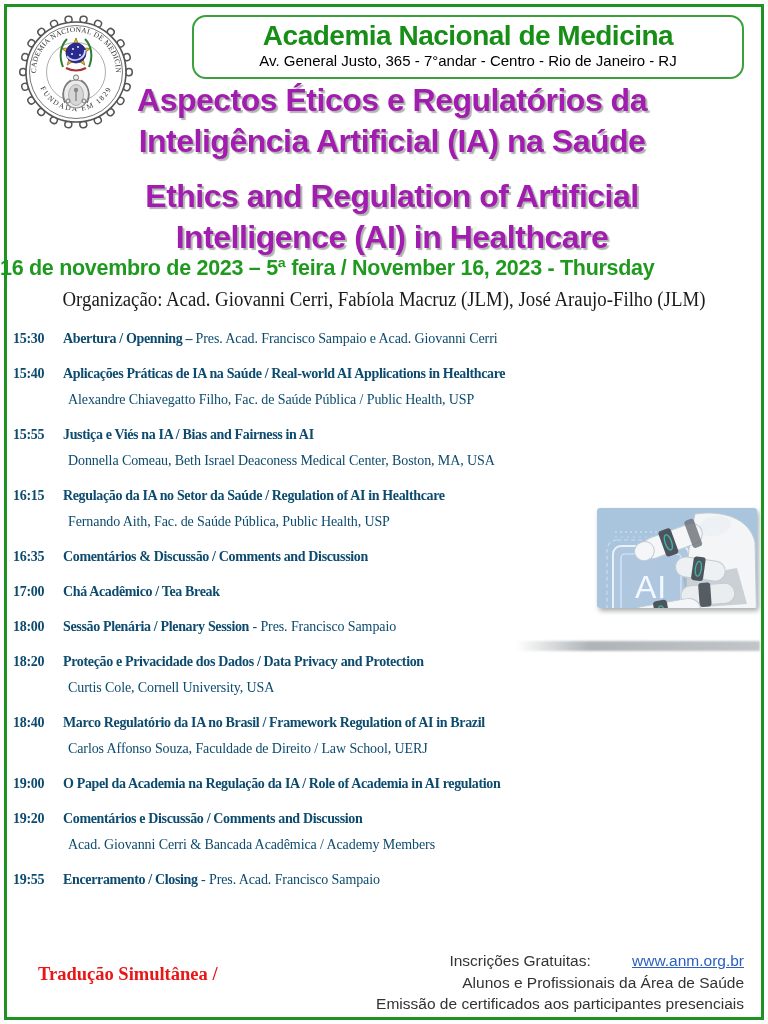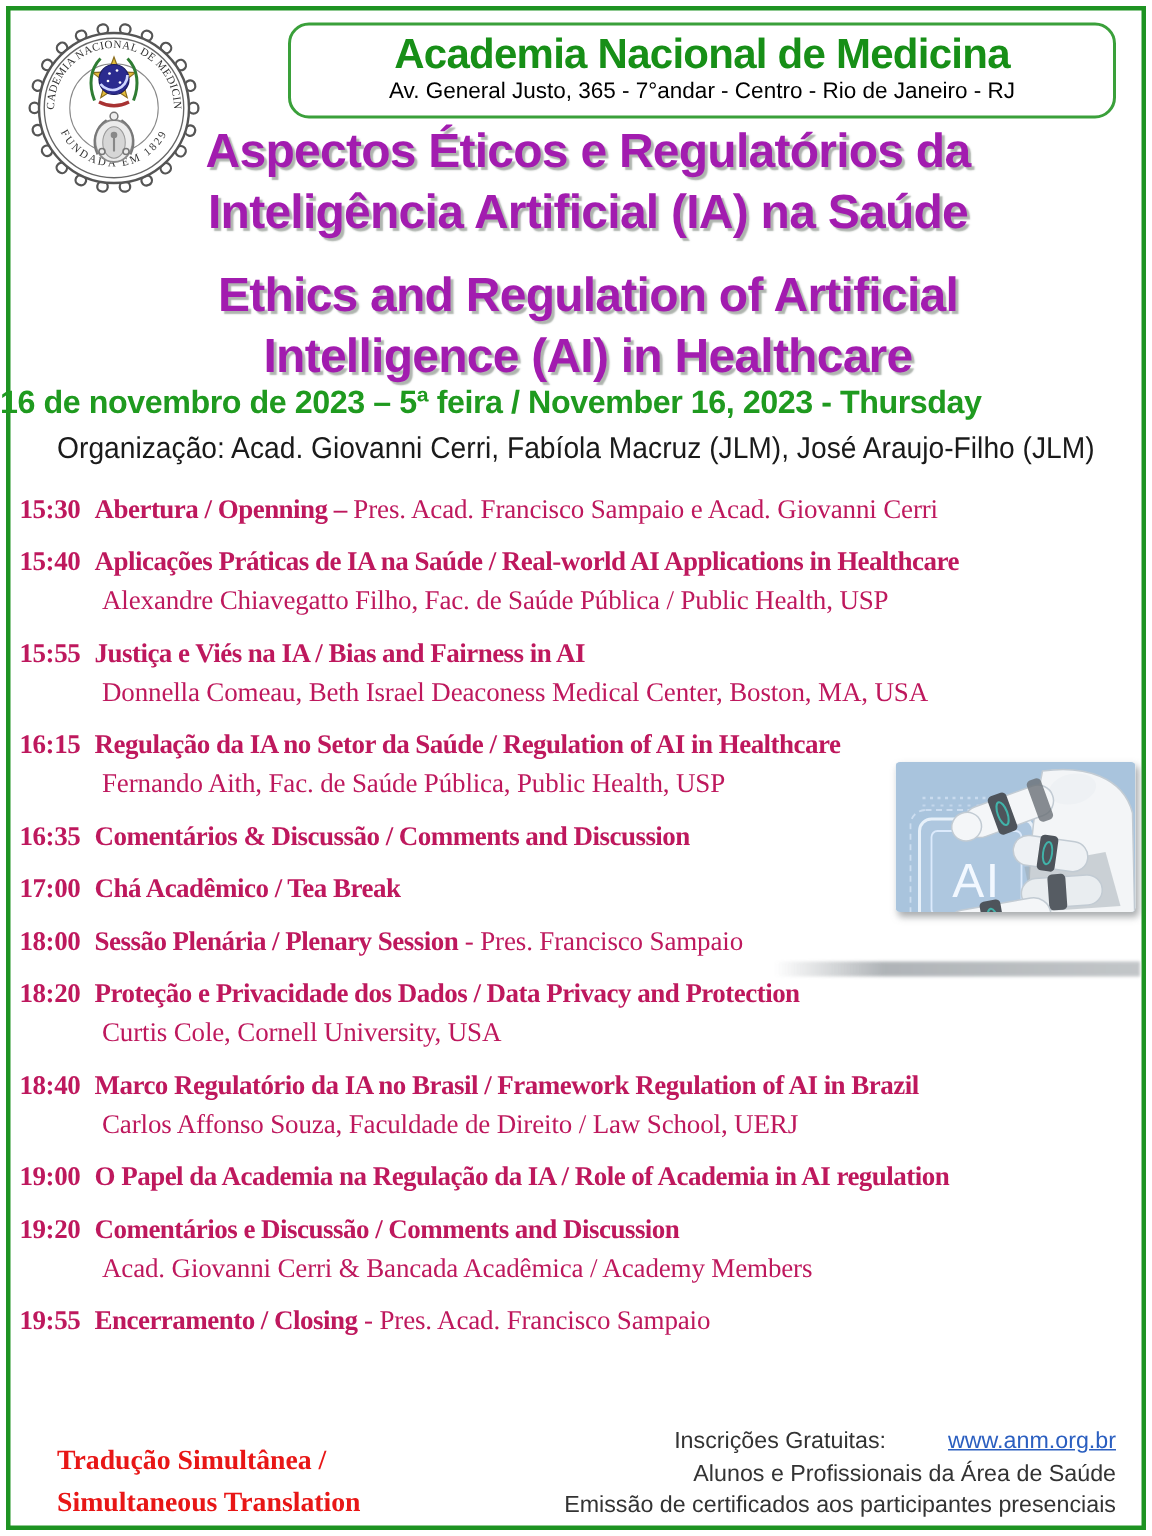--- a/index.html
+++ b/index.html
@@ -15,26 +15,26 @@
   .header-address{font-size:15px;color:#000000;margin-top:0px;}
 
   
   .big-title{position:absolute;left:24px;right:8px;text-align:center;font-weight:bold;
              font-size:32px;line-height:41px;color:#a21caf;
              text-shadow:2px 2px 1px rgba(130,140,130,0.65);letter-spacing:-0.5px;}
   .title-pt{top:80px;}
   .title-en{top:176px;}
   .event-date{position:absolute;left:0;right:0;top:256px;
               font-size:21.5px;font-weight:bold;color:#1f9a1f;letter-spacing:-0.3px;}
-  .org-line{position:absolute;left:0;right:0;top:288px;text-align:center;font-size:20px;color:#1a1a1a;}
+  .org-line{position:absolute;left:0;right:0;top:288px;text-align:center;font-size:20px;color:#1a1a1a;font-family:Liberation Serif, serif;}
   .org-line span{display:inline-block;transform:scaleX(0.94);transform-origin:center;}
 
   
   .schedule{position:absolute;left:13px;right:4px;top:326px;
-            font-family:"Liberation Serif",serif;font-size:18px;color:#be185d;}
+            font-family:"Liberation Serif",serif;font-size:14px;color:#0c4a6e;}
   .item{display:flex;margin-bottom:9px;}
   .time{flex:none;width:50px;font-weight:bold;line-height:26px;letter-spacing:-0.3px;}
   .content{flex:1;overflow:hidden;}
   .tline{white-space:nowrap;line-height:26px;}
   .ttl{font-weight:bold;letter-spacing:-0.35px;text-align:center;}
   .sfx{font-weight:normal;letter-spacing:-0.1px;}
   .speaker{line-height:26px;padding-left:5px;white-space:nowrap;letter-spacing:-0.1px;}
   .speaker:empty{display:none;}
 
   
@@ -252,21 +252,20 @@
         <rect x="58" y="91" width="14" height="28" rx="3" fill="#4e545b"></rect>
         <ellipse cx="65" cy="105" rx="3.4" ry="8.5" fill="none" stroke="#41b3a9" stroke-width="1.4"></ellipse>
       </g>
       <ellipse cx="100" cy="126" rx="44" ry="5" fill="#7e8890" opacity="0.35"></ellipse>
     </svg>
   </div>
   <div class="shadow-strip"></div>
 
   <div class="footer-left">
     <div>Tradução Simultânea /</div>
-    <div>Simultaneous Translation</div>
   </div>
 
   <div class="footer-right">
     <div><span>Inscrições Gratuitas: </span><a href="#">www.anm.org.br</a></div>
     <div>Alunos e Profissionais da Área de Saúde</div>
     <div>Emissão de certificados aos participantes presenciais</div>
   </div>
 </div>
 
 </body></html>

